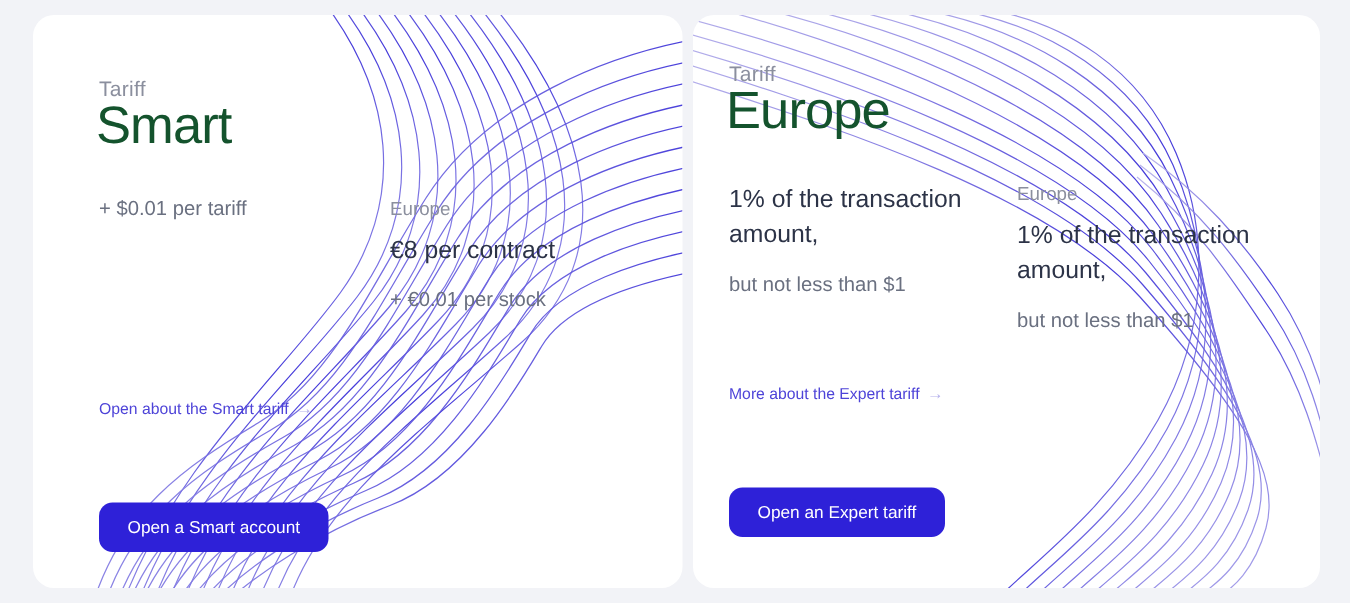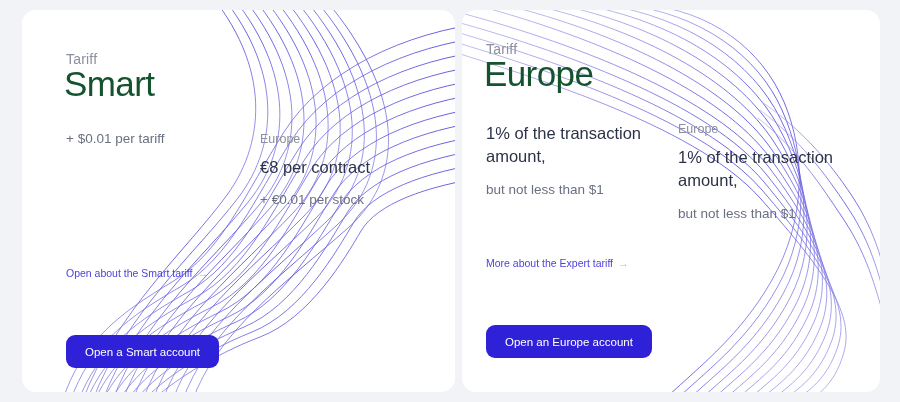--- a/index.html
+++ b/index.html
@@ -247,16 +247,16 @@
     </div>
 
     <div class="col" id="expert-col-2">
       <p class="col-heading">Europe</p>
       <p class="price-main">1% of the transaction amount,</p>
       <p class="price-sub">but not less than $1</p>
     </div>
 
     <a class="more-link" id="expert-more" href="#"><span>More about the Expert tariff</span><span class="arrow">→</span></a>
 
-    <button class="cta" id="expert-cta">Open an Europe account</button>
+    <button class="cta" id="expert-cta">Open an Expert tariff</button>
   </div>
 
 </div>
 
 </body></html>

